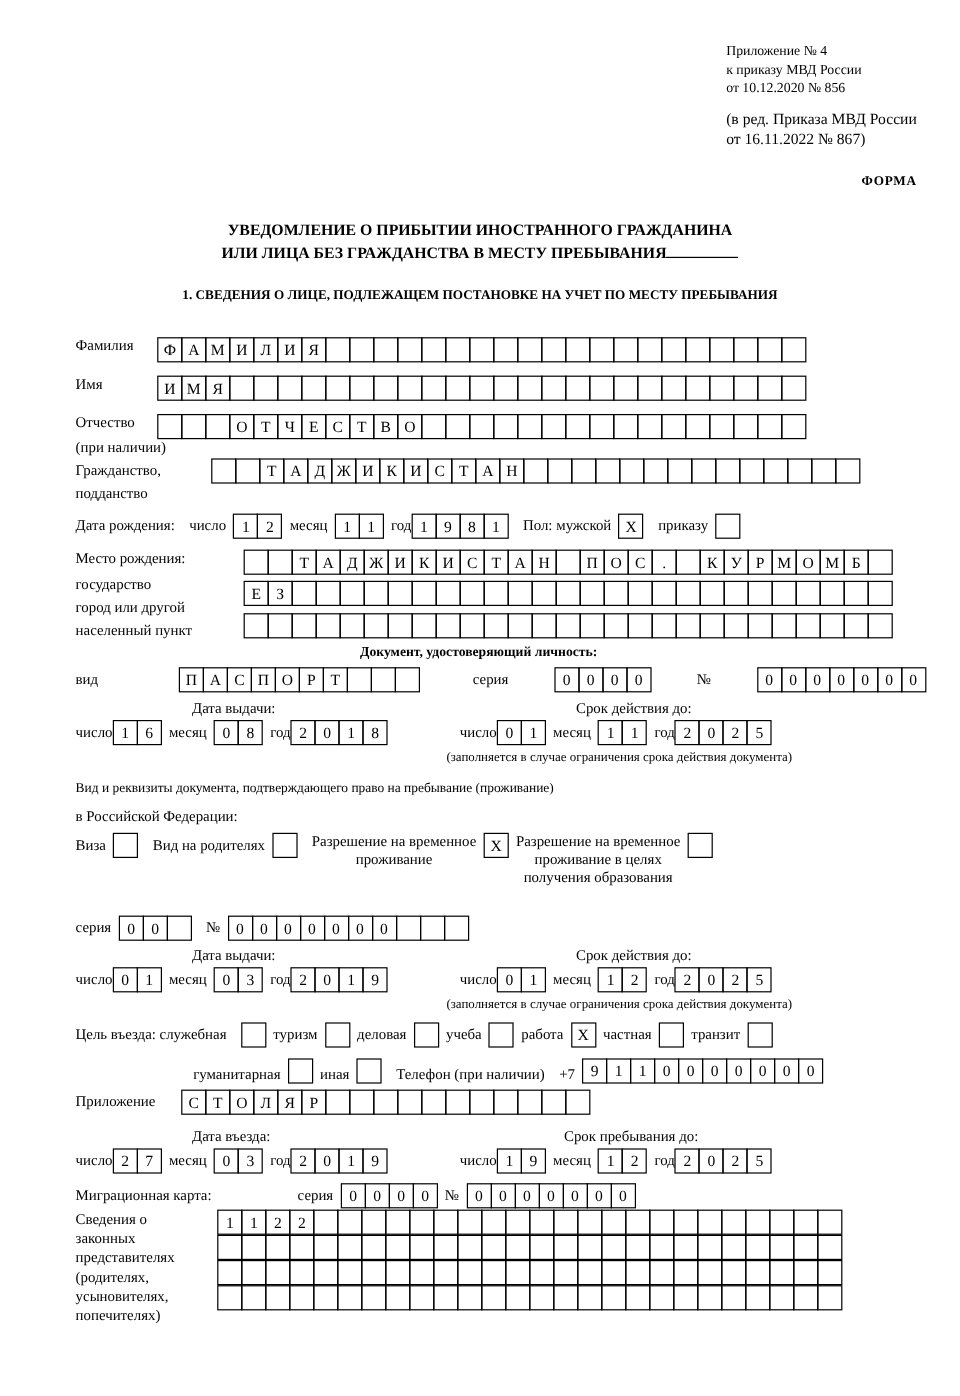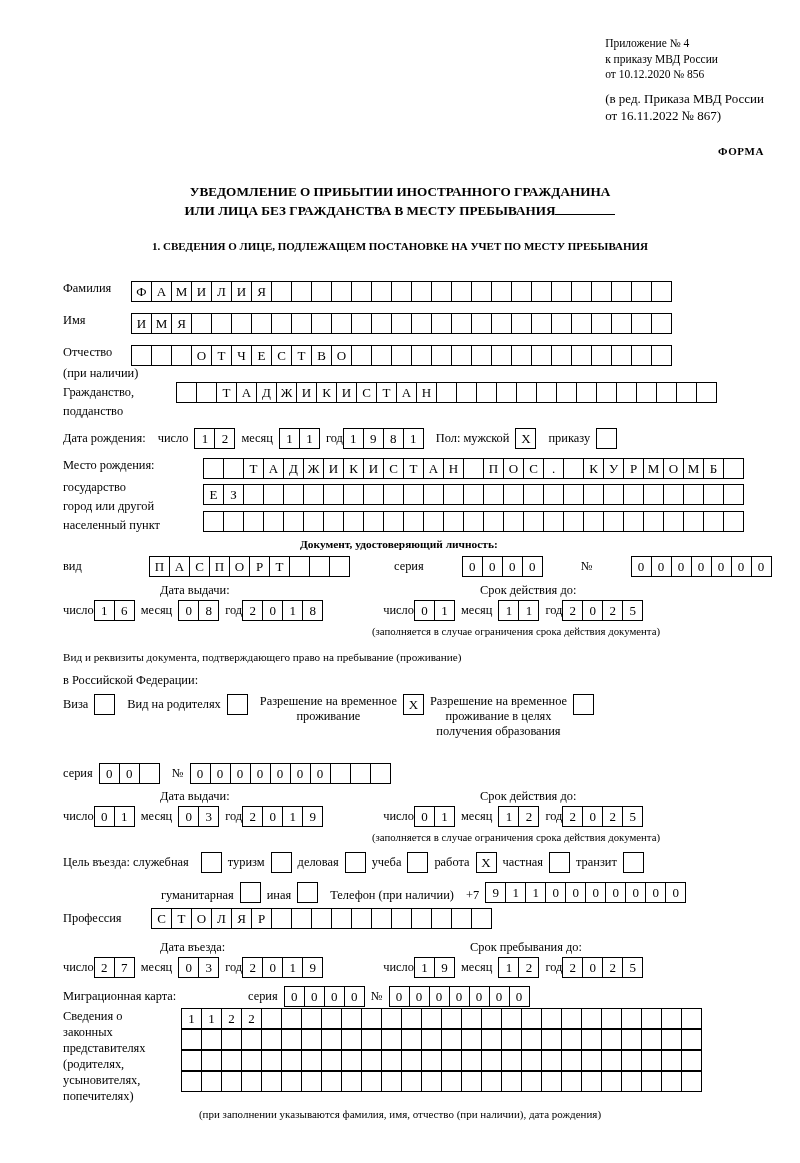--- a/index.html
+++ b/index.html
@@ -611,21 +611,21 @@
         <div class="bx">0</div>
         <div class="bx">0</div>
         <div class="bx">0</div>
         <div class="bx">0</div>
         <div class="bx">0</div>
         <div class="bx">0</div>
       </div>
   </div>
 
   <div class="row" style="top:908px; left:63px; align-items:center;">
-    <div class="lab" style="width:88px;">Профессия</div>
+    <div class="lab" style="width:88px;">Приложение</div>
     <div class="boxes">
         <div class="bx">С</div>
         <div class="bx">Т</div>
         <div class="bx">О</div>
         <div class="bx">Л</div>
         <div class="bx">Я</div>
         <div class="bx">Р</div>
         <div class="bx"></div>
         <div class="bx"></div>
         <div class="bx"></div>
@@ -825,15 +825,14 @@
       <div class="bx"></div>
       <div class="bx"></div>
       <div class="bx"></div>
       <div class="bx"></div>
       <div class="bx"></div>
       <div class="bx"></div>
       <div class="bx"></div>
       <div class="bx"></div>
     </div>
 
-  <div class="center-note" style="top:1108px;">(при заполнении указываются фамилия, имя, отчество (при наличии), дата рождения)</div>
 
 </div>
 
 </body></html>

